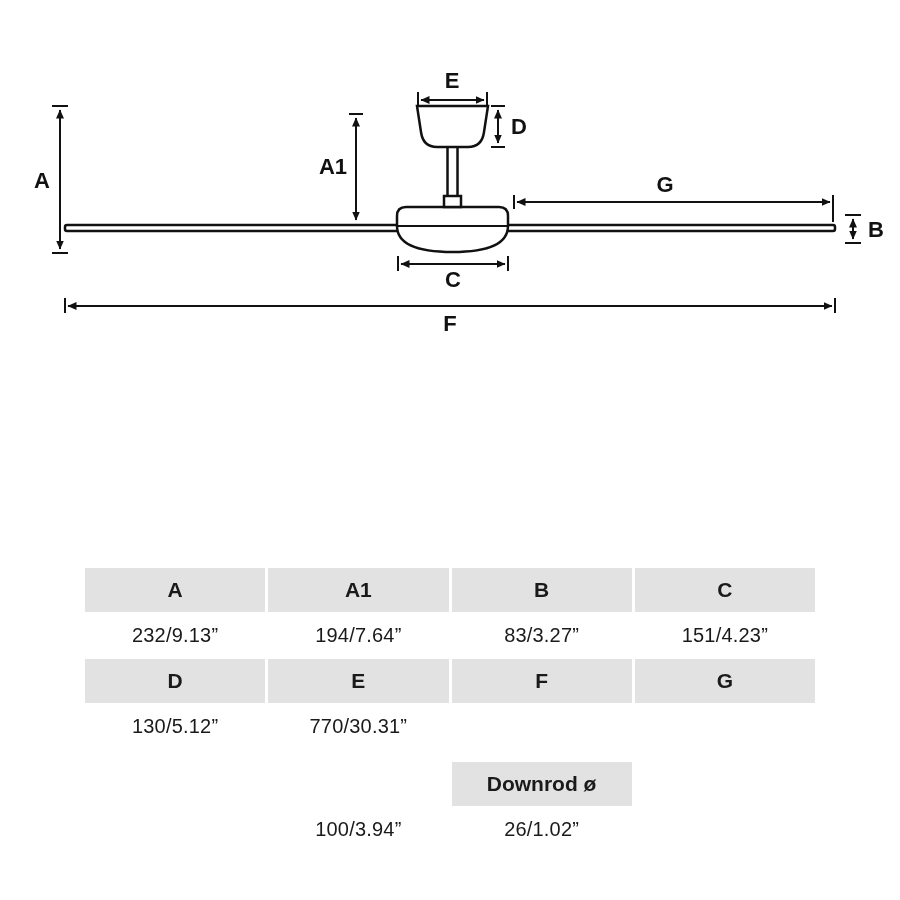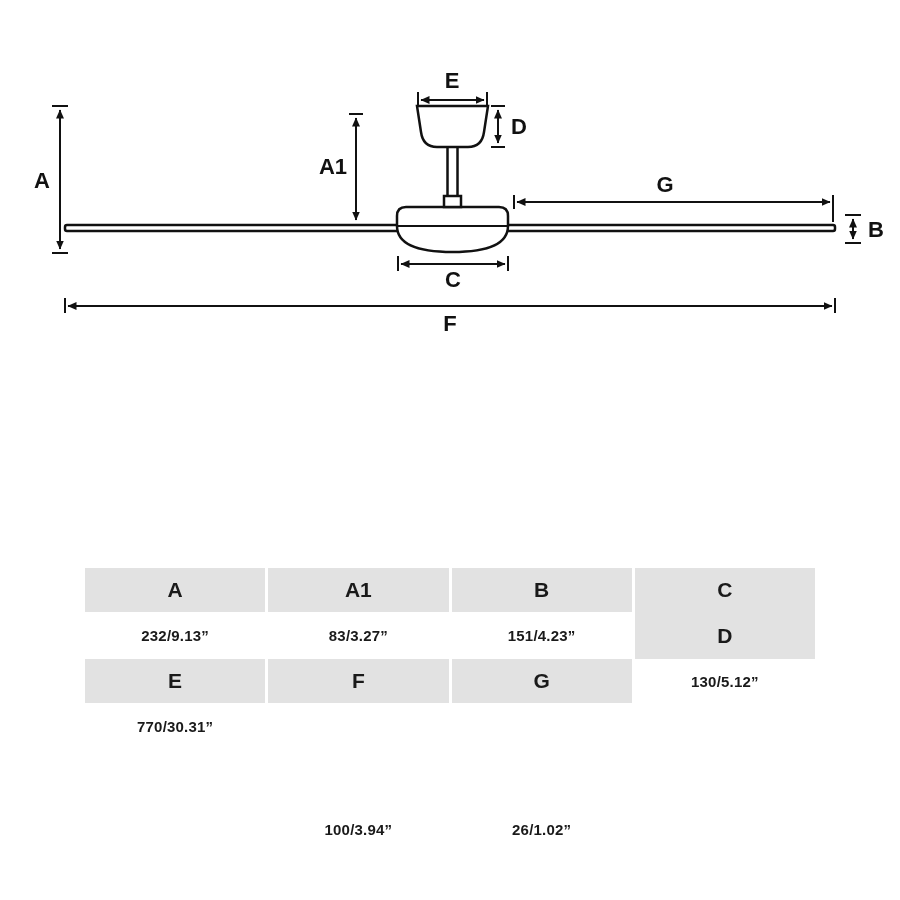--- a/index.html
+++ b/index.html
@@ -20,21 +20,21 @@
   .dim-table {
     margin: 223px auto 0;
     width: 730px;
     display: grid;
     grid-template-columns: repeat(4, 1fr);
     grid-template-rows: 44px 47px 44px 47px 12px 44px 47px;
     column-gap: 3px;
   }
   .cell { display: flex; align-items: center; justify-content: center; text-align: center; }
   .hdr { background: #e2e2e2; font-weight: bold; font-size: 21px; }
-  .val { background: #fff; font-weight: bold; font-size: 15px; letter-spacing: 0.2px; }
+  .val { background: #fff; font-weight: normal; font-size: 20px; letter-spacing: 0.2px; }
   .c2r6 { grid-column: 2; grid-row: 6; }
   .c3r6 { grid-column: 3; grid-row: 6; }
   .c2r7 { grid-column: 2; grid-row: 7; }
   .c3r7 { grid-column: 3; grid-row: 7; text-align: right; }
 </style>
 </head>
 <body>
 
 <div class="page">
 
@@ -112,29 +112,31 @@
   </svg>
 
   <div class="dim-table">
 
     <div class="cell hdr">A</div>
     <div class="cell hdr">A1</div>
     <div class="cell hdr">B</div>
     <div class="cell hdr">C</div>
 
     <div class="cell val">232/9.13”</div>
+    <div class="cell val">194/7.64”</div>
     <div class="cell val">83/3.27”</div>
     <div class="cell val">151/4.23”</div>
 
     <div class="cell hdr">D</div>
     <div class="cell hdr">E</div>
     <div class="cell hdr">F</div>
     <div class="cell hdr">G</div>
 
     <div class="cell val">130/5.12”</div>
     <div class="cell val">770/30.31”</div>
 
+    <div class="cell hdr c3r6">Downrod ø</div>
 
     <div class="cell val c2r7">100/3.94”</div>
     <div class="cell val c3r7">26/1.02”</div>
   </div>
 
 </div>
 
 </body></html>

